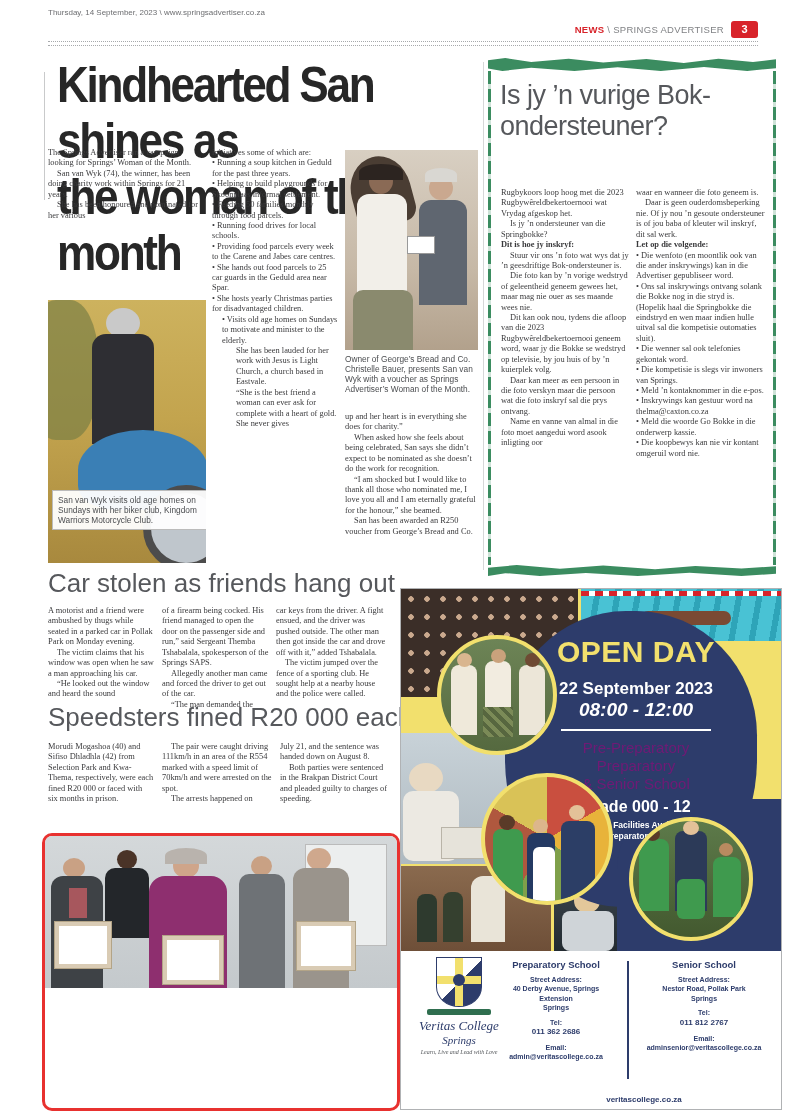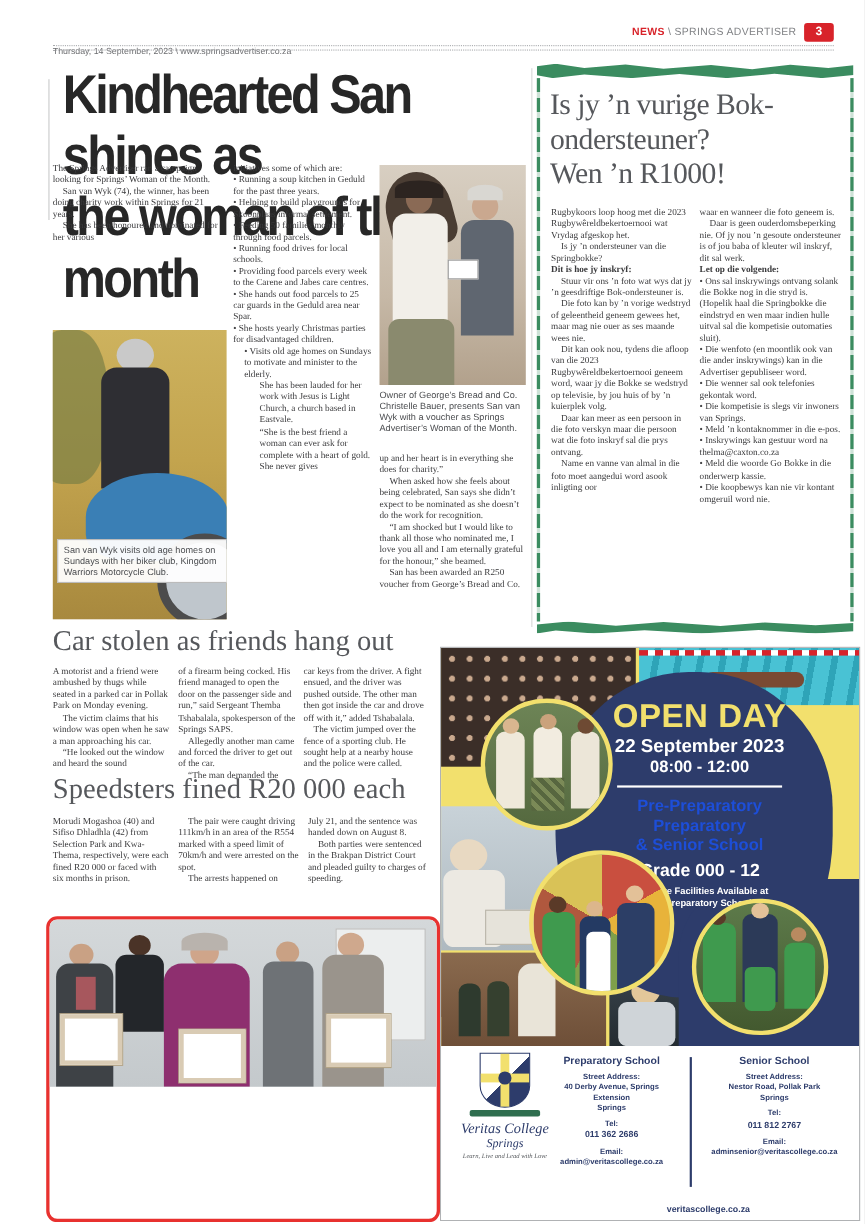--- a/index.html
+++ b/index.html
@@ -6,21 +6,21 @@
   .page{position:relative;width:786px;height:1113px;background:#fff;overflow:hidden;
         font-family:"Liberation Sans",sans-serif;}
   .abs{position:absolute;}
   
   .sp{font:8.4px/1.24 "Liberation Serif",serif;color:#3a3a3c;margin:0;text-indent:0;}
   .sp.ind{text-indent:9px;}
   .sp.b{font-weight:bold;}
   .sp.wA{margin-left:10px;}
   .sp.wB{margin-left:24px;}
   
-  .lighthead{font-family:Liberation Serif, serif;font-weight:normal;color:#56585c;}
+  .lighthead{font-family:Liberation Sans, sans-serif;font-weight:normal;color:#56585c;}
   .cap{font:8.3px/1.22 "Liberation Sans",sans-serif;color:#4b4d50;}
   .dotrule{border-top:1px dotted #a7a9ac;border-bottom:1px dotted #a7a9ac;height:3px;}
   .vrule{width:1px;background:#d6d7d8;}
   
   .brush{background:#3b8c60;}
   .brush.top{clip-path:polygon(0 18%,6% 0,15% 30%,28% 5%,40% 35%,55% 8%,68% 38%,80% 6%,92% 30%,100% 10%,100% 78%,90% 100%,75% 70%,60% 100%,45% 72%,30% 100%,15% 75%,5% 100%,0 80%);}
   .brush.bot{clip-path:polygon(0 25%,10% 0,25% 35%,40% 5%,58% 38%,72% 8%,88% 32%,100% 12%,100% 80%,88% 100%,70% 70%,52% 100%,34% 72%,18% 100%,6% 74%,0 100%);}
   .brushside{width:3px;background:repeating-linear-gradient(180deg,#3b8c60 0 13px,rgba(59,140,96,.25) 13px 18px);}
   
   .adtxt{color:#fff;font-weight:bold;text-align:center;}
@@ -28,21 +28,21 @@
   .circ{position:absolute;border-radius:50%;border:4px solid #f2e06d;overflow:hidden;}
   .adlabel{font-size:7px;font-weight:bold;color:#2d3c6b;line-height:1.35;text-align:center;}
   .adcol p{margin:0;}
   .gap{height:5px;}
 </style>
 </head>
 <body>
 
 <div class="page">
 
-  <div class="abs" style="left:48px;top:42px;font-size:8px;color:#6d6e71;">Thursday, 14 September, 2023 \ www.springsadvertiser.co.za</div>
+  <div class="abs" style="left:48px;top:8px;font-size:8px;color:#6d6e71;">Thursday, 14 September, 2023 \ www.springsadvertiser.co.za</div>
   <div class="abs" style="right:62px;top:24px;font-size:9.5px;letter-spacing:.3px;">
     <span style="color:#d8232a;font-weight:bold;">NEWS</span>
     <span style="color:#808285;">\ SPRINGS ADVERTISER</span>
   </div>
   <div class="abs" style="right:28px;top:21px;width:27px;height:17px;background:#d8232a;border-radius:3px;
        color:#fff;font-weight:bold;font-size:11px;text-align:center;line-height:17px;">3</div>
   <div class="abs dotrule" style="left:48px;right:28px;top:41px;"></div>
 
   <div class="abs" style="left:44px;top:72px;width:1px;height:128px;background:#c9cacb;"></div>
   <h1 class="abs" style="left:57px;top:58px;width:430px;margin:0;font-size:46px;line-height:1.12;
@@ -106,39 +106,38 @@
 
   <div class="abs" style="left:488px;top:58px;width:288px;height:518px;">
     <div class="abs brush top" style="left:0;top:0;width:100%;height:13px;"></div>
     <div class="abs brush bot" style="left:0;bottom:0;width:100%;height:11px;"></div>
     <div class="abs brushside" style="left:0;top:13px;bottom:11px;"></div>
     <div class="abs brushside" style="right:0;top:13px;bottom:11px;"></div>
 
     <div class="abs lighthead" style="left:12px;top:22px;font-size:27px;line-height:1.14;letter-spacing:-.5px;">
       <span>Is jy ’n vurige Bok-</span><br>
       <span>ondersteuner?</span><br>
-      <span>Wen ’n R1000!</span>
     </div>
 
     <div class="abs" style="left:13px;top:130px;width:128px;">
       <p class="sp">Rugbykoors loop hoog met die 2023 Rugbywêreldbekertoernooi wat Vrydag afgeskop het.</p>
       <p class="sp ind">Is jy ’n ondersteuner van die Springbokke?</p>
       <p class="sp b">Dit is hoe jy inskryf:</p>
       <p class="sp ind">Stuur vir ons ’n foto wat wys dat jy ’n geesdriftige Bok-ondersteuner is.</p>
       <p class="sp ind">Die foto kan by ’n vorige wedstryd of geleentheid geneem gewees het, maar mag nie ouer as ses maande wees nie.</p>
       <p class="sp ind">Dit kan ook nou, tydens die afloop van die 2023 Rugbywêreldbekertoernooi geneem word, waar jy die Bokke se wedstryd op televisie, by jou huis of by ’n kuierplek volg.</p>
       <p class="sp ind">Daar kan meer as een persoon in die foto verskyn maar die persoon wat die foto inskryf sal die prys ontvang.</p>
       <p class="sp ind">Name en vanne van almal in die foto moet aangedui word asook inligting oor</p>
     </div>
     <div class="abs" style="left:148px;top:130px;width:130px;">
       <p class="sp">waar en wanneer die foto geneem is.</p>
       <p class="sp ind">Daar is geen ouderdomsbeperking nie. Of jy nou ’n gesoute ondersteuner is of jou baba of kleuter wil inskryf, dit sal werk.</p>
       <p class="sp b">Let op die volgende:</p>
+      <p class="sp">• Die wenfoto (en moontlik ook van die ander inskrywings) kan in die Advertiser gepubliseer word.</p>
       <p class="sp">• Ons sal inskrywings ontvang solank die Bokke nog in die stryd is. (Hopelik haal die Springbokke die eindstryd en wen maar indien hulle uitval sal die kompetisie outomaties sluit).</p>
-      <p class="sp">• Die wenfoto (en moontlik ook van die ander inskrywings) kan in die Advertiser gepubliseer word.</p>
       <p class="sp">• Die wenner sal ook telefonies gekontak word.</p>
       <p class="sp">• Die kompetisie is slegs vir inwoners van Springs.</p>
       <p class="sp">• Meld ’n kontaknommer in die e-pos.</p>
       <p class="sp">• Inskrywings kan gestuur word na thelma@caxton.co.za</p>
       <p class="sp">• Meld die woorde Go Bokke in die onderwerp kassie.</p>
       <p class="sp">• Die koopbewys kan nie vir kontant omgeruil word nie.</p>
     </div>
   </div>
 
   <h2 class="abs lighthead" style="left:48px;top:568px;margin:0;font-size:26px;text-align:center;">Car stolen as friends hang out</h2>
@@ -228,24 +227,24 @@
         <div class="abs" style="left:8px;top:30px;width:52px;height:40px;background:#cfd4d8;border-radius:8px;"></div>
         <div class="abs" style="left:68px;top:26px;width:60px;height:34px;background:#10161a;border:2px solid #48525a;"></div>
       </div>
 
       <div class="abs" style="left:104px;top:22px;width:252px;height:296px;background:#2d3c6b;
            border-radius:48% 48% 46% 46%/42% 42% 50% 50%;"></div>
       <div class="abs" style="left:216px;top:210px;width:164px;height:152px;background:#2d3c6b;border-radius:70px 0 0 0;"></div>
 
       <div class="abs" style="left:130px;top:46px;width:210px;text-align:center;">
         <div style="font-size:30px;font-weight:800;color:#f2e06d;letter-spacing:.5px;">OPEN DAY</div>
-        <div class="adtxt" style="font-size:17px;margin-top:0;">22 September 2023</div>
-        <div class="adtxt" style="font-size:15px;">08:00 - 12:00</div>
+        <div class="adtxt" style="font-size:17px;margin-top:10px;">22 September 2023</div>
+        <div class="adtxt" style="font-size:19px;font-style:italic;">08:00 - 12:00</div>
         <div style="width:150px;height:2px;background:#fff;margin:8px auto;"></div>
-        <div style="font-size:15px;font-weight:700;color:#1d4ed8;line-height:1.2;">
+        <div style="font-size:15px;font-weight:400;color:#701a75;line-height:1.2;">
           <span>Pre-Preparatory</span><br>
           <span>Preparatory</span><br>
           <span>&amp; Senior School</span>
         </div>
         <div class="adtxt" style="font-size:16px;margin-top:5px;">Grade 000 - 12</div>
         <div class="adtxt" style="font-size:8.5px;margin-top:4px;line-height:1.3;">
           <span>Aftercare Facilities Available at</span><br>
           <span>our Preparatory School</span>
         </div>
       </div>

